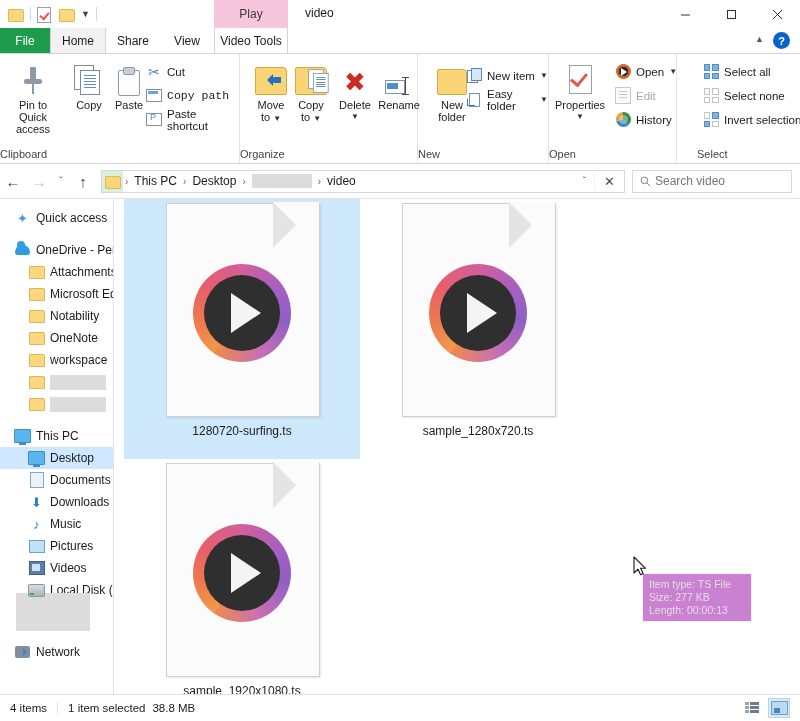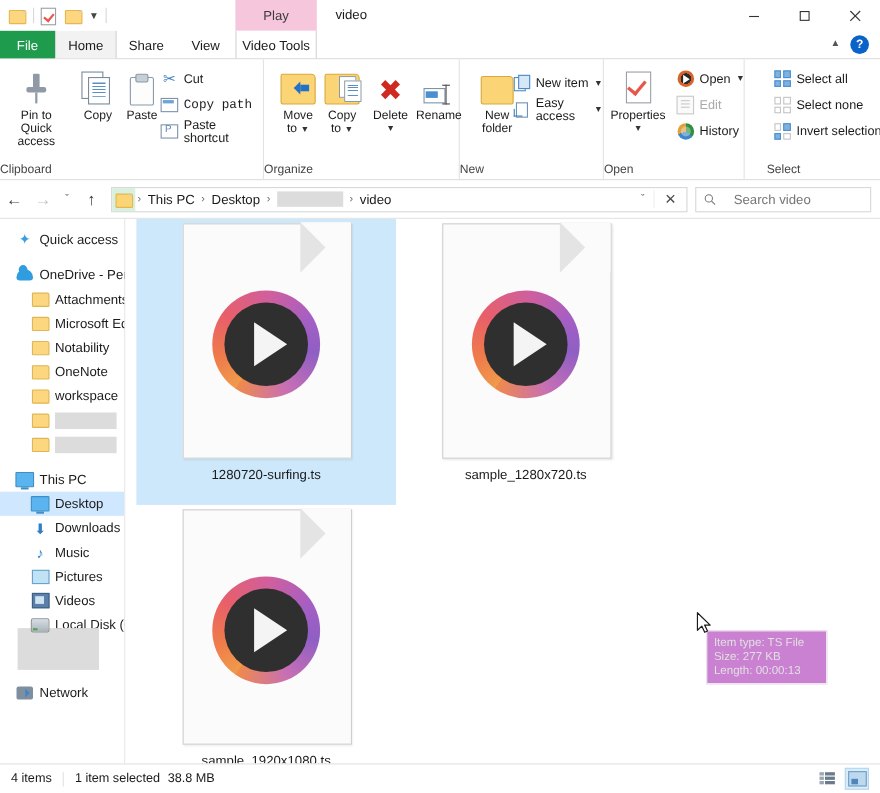--- a/index.html
+++ b/index.html
@@ -103,21 +103,21 @@
   .navbtn{width:26px;height:24px;display:flex;align-items:center;justify-content:center;font-size:15px;color:#3b3b3b;}
   .navbtn.dimmed{color:#c0c0c0;}
   .navbtn.sm{width:18px;font-size:10px;}
   .addrbox{flex:1;height:23px;border:1px solid #d8d8d8;background:#fff;display:flex;align-items:center;margin:0 0 0 5px;box-sizing:border-box;}
   .crumb-ico{width:21px;height:21px;background:#d9f0df;display:flex;align-items:center;justify-content:center;}
   .crumb{padding:0 4px;font-size:12px;color:#1b1b1b;height:21px;display:flex;align-items:center;}
   .crumb-sep{color:#6b6b6b;font-size:10px;padding:0 2px;}
   .redact{background:#dcdcdc;display:inline-block;}
   .addr-chev{margin-left:auto;padding:0 8px;font-size:10px;color:#4b4b4b;}
   .addr-x{padding:0 9px;font-size:13px;color:#4b4b4b;border-left:1px solid #eee;}
-  .searchbox{width:160px;height:23px;border:1px solid #d8d8d8;margin:0 8px 0 7px;display:flex;align-items:center;gap:16px;padding:0 7px;box-sizing:border-box;color:#767676;font-size:12px;}
+  .searchbox{width:160px;height:23px;border:1px solid #d8d8d8;margin:0 8px 0 7px;display:flex;align-items:center;gap:4px;padding:0 7px;box-sizing:border-box;color:#767676;font-size:12px;}
 
   
   .content{position:relative;display:flex;height:518px;border-top:1px solid #e2e2e2;}
   .navpane{width:114px;background:#fff;border-right:1px solid #e2e2e2;padding-top:8px;box-sizing:border-box;position:relative;overflow:hidden;}
   .navitem{height:22px;display:flex;align-items:center;font-size:12px;color:#1b1b1b;white-space:nowrap;}
   .navitem.sel{background:#cfe8ff;}
   .navitem .nic{width:17px;height:16px;margin-right:5px;flex:0 0 17px;display:flex;align-items:center;justify-content:center;}
   .lvl1{padding-left:14px;}
   .lvl2{padding-left:28px;}
   .spacer{height:10px;}
@@ -341,21 +341,21 @@
         <span class="sglyph">
             <span class="newitem-ic"></span>
           </span>
         <span>New item</span>
         <span class="caret">▼</span>
       </div>
       <div class="smallbtn" style="left:48px;top:36px;">
         <span class="sglyph">
             <span class="easy-ic"></span>
           </span>
-        <span>Easy access</span>
+        <span>Easy folder</span>
         <span class="caret">▼</span>
       </div>
       <div class="rgroup-label">New</div>
     </div>
 
     <div class="rgroup" style="left:549px;width:128px;">
       <div class="bigbtn" style="left:2px;width:58px;">
         <span class="glyph">
             <span class="props-ic">
               <i class="pg"></i>
@@ -524,20 +524,26 @@
         <span>This PC</span>
       </div>
       <div class="navitem lvl2 sel">
         <span class="nic">
             <span class="pcmon"></span>
           </span>
         <span>Desktop</span>
       </div>
       <div class="navitem lvl2">
         <span class="nic">
+            <span class="docic"></span>
+          </span>
+        <span>Documents</span>
+      </div>
+      <div class="navitem lvl2">
+        <span class="nic">
             <span class="dlarrow">⬇</span>
           </span>
         <span>Downloads</span>
       </div>
       <div class="navitem lvl2">
         <span class="nic">
             <span class="musicn">♪</span>
           </span>
         <span>Music</span>
       </div>

